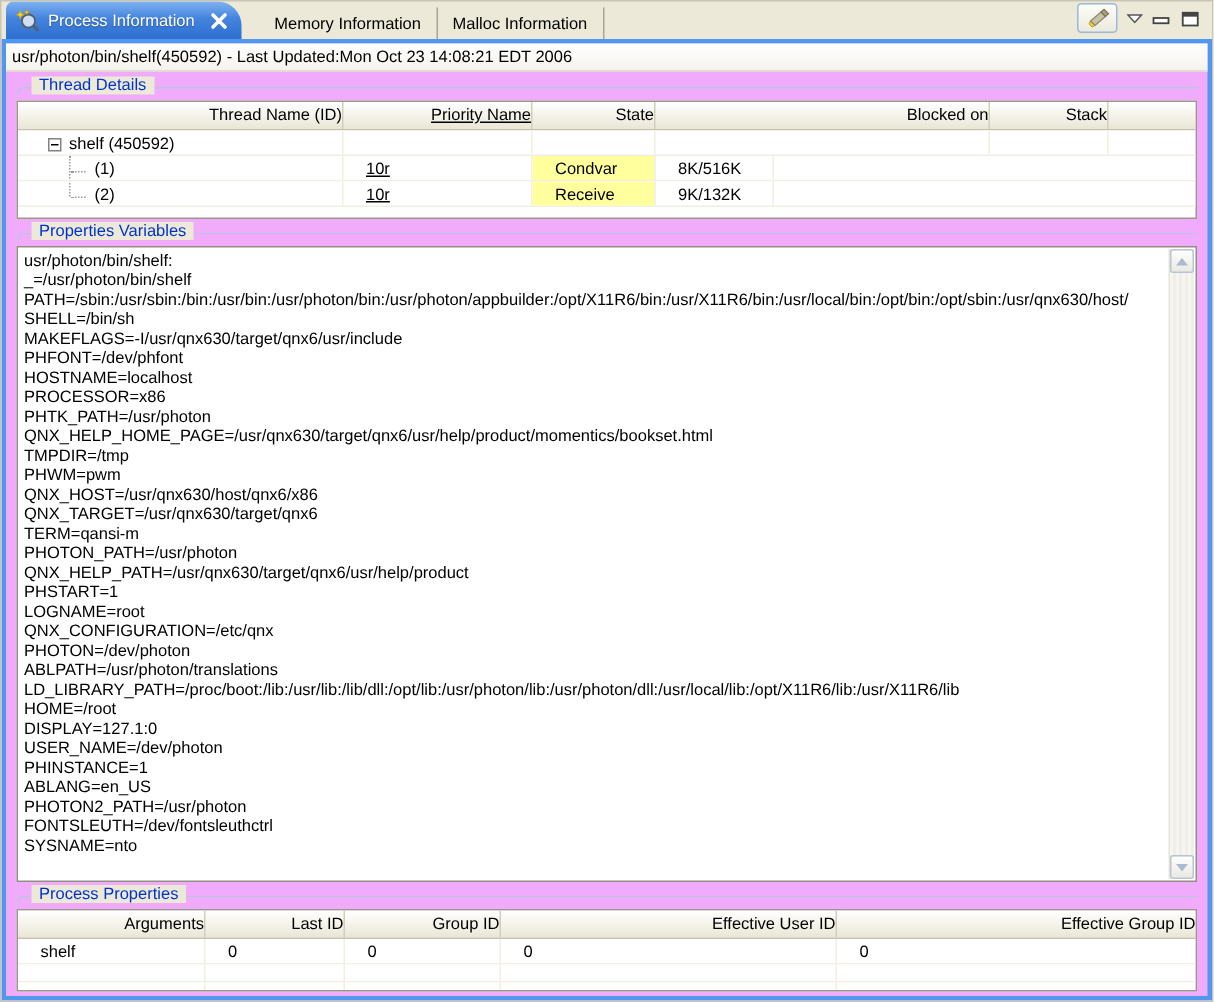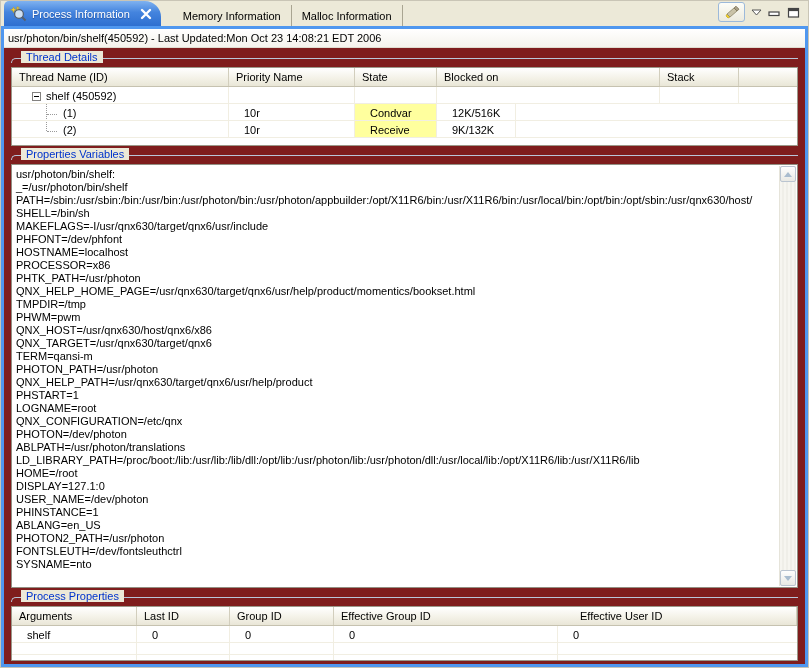--- a/index.html
+++ b/index.html
@@ -66,21 +66,21 @@
     border-radius: 3px;
     background: linear-gradient(#fdfdf8, #eceade);
     display: flex; align-items: center; justify-content: center;
   }
 
   
   .viewarea {
     position: absolute;
     top: 25px; left: 0; right: 0; bottom: 0;
     border: 3px solid #4F97EF;
-    background: #7f1d1d;
+    background: #f0abfc;
     display: flex;
     flex-direction: column;
   }
   .titlebar {
     height: 19px;
     line-height: 18px;
     padding: 0 4px;
     background: linear-gradient(#ffffff, #f5f3ec);
     border-bottom: 1px solid #e0ddd0;
     white-space: nowrap;
@@ -108,20 +108,21 @@
     background: #ECE9D8;
     color: #0033CC;
   }
 
   
   .dtable {
     border: 1px solid #9b9889;
     background: #fff;
     overflow: hidden;
     flex: none;
+    text-align: right;
   }
   .dtable.threads { height: 79px; }
   .dtable.procs   { height: 55px; }
   .thead {
     display: flex; height: 19px;
     background: linear-gradient(#ffffff, #f4f2e8 55%, #e9e6d7);
     border-bottom: 1px solid #c6c2b0;
   }
   .th {
     padding: 3px 0 0 7px;
@@ -136,21 +137,21 @@
     padding: 2px 0 0 15px;
     border-right: 1px solid #f1eee2;
     white-space: nowrap; overflow: hidden;
     flex: none;
     display: flex; align-items: center;
   }
   .td.hl { background: #FFFF9E; }
 
   
   .threads .c0 { width: 217px; }
-  .threads .c1 { width: 126px; }
+  .threads .c1 { width: 126px; text-decoration: underline; }
   .threads .c2 { width: 82px;  }
   .threads .c3 { width: 223px; }
   .threads .c4 { width: 79px;  }
   .threads .cf { flex: 1; border-right: none; }
   
   .procs .c0 { width: 125px; }
   .procs .c1 { width: 93px;  }
   .procs .c2 { width: 104px; }
   .procs .c3 { width: 224px; }
   .procs .c4 { flex: 1; border-right: none; }
@@ -299,21 +300,21 @@
               <div class="td c1"></div>
               <div class="td c2"></div>
               <div class="td c3"></div>
               <div class="td c4"></div>
               <div class="td cf"></div>
             </div>
             <div class="trow">
               <div class="td c0"><span class="treeline"></span>(1)</div>
               <div class="td c1">10r</div>
               <div class="td c2 hl">Condvar</div>
-              <div class="td c4">12K/516K</div>
+              <div class="td c4">8K/516K</div>
               <div class="td cf"></div>
             </div>
             <div class="trow">
               <div class="td c0"><span class="treeline end"></span>(2)</div>
               <div class="td c1">10r</div>
               <div class="td c2 hl">Receive</div>
               <div class="td c4">9K/132K</div>
               <div class="td cf"></div>
             </div>
           </div>
@@ -367,22 +368,22 @@
 
       <div class="sec-head">
         <div class="sec-line"></div>
         <span class="sec-label">Process Properties</span>
       </div>
       <div class="dtable procs">
         <div class="thead">
           <div class="th c0">Arguments</div>
           <div class="th c1">Last ID</div>
           <div class="th c2">Group ID</div>
+          <div class="th c3">Effective User ID</div>
           <div class="th c4">Effective Group ID</div>
-          <div class="th c3">Effective User ID</div>
         </div>
         <div id="proc-body">
             <div class="trow">
               <div class="td c0">shelf</div>
               <div class="td c1">0</div>
               <div class="td c2">0</div>
               <div class="td c3">0</div>
               <div class="td c4">0</div>
             </div>
             <div class="trow short">

